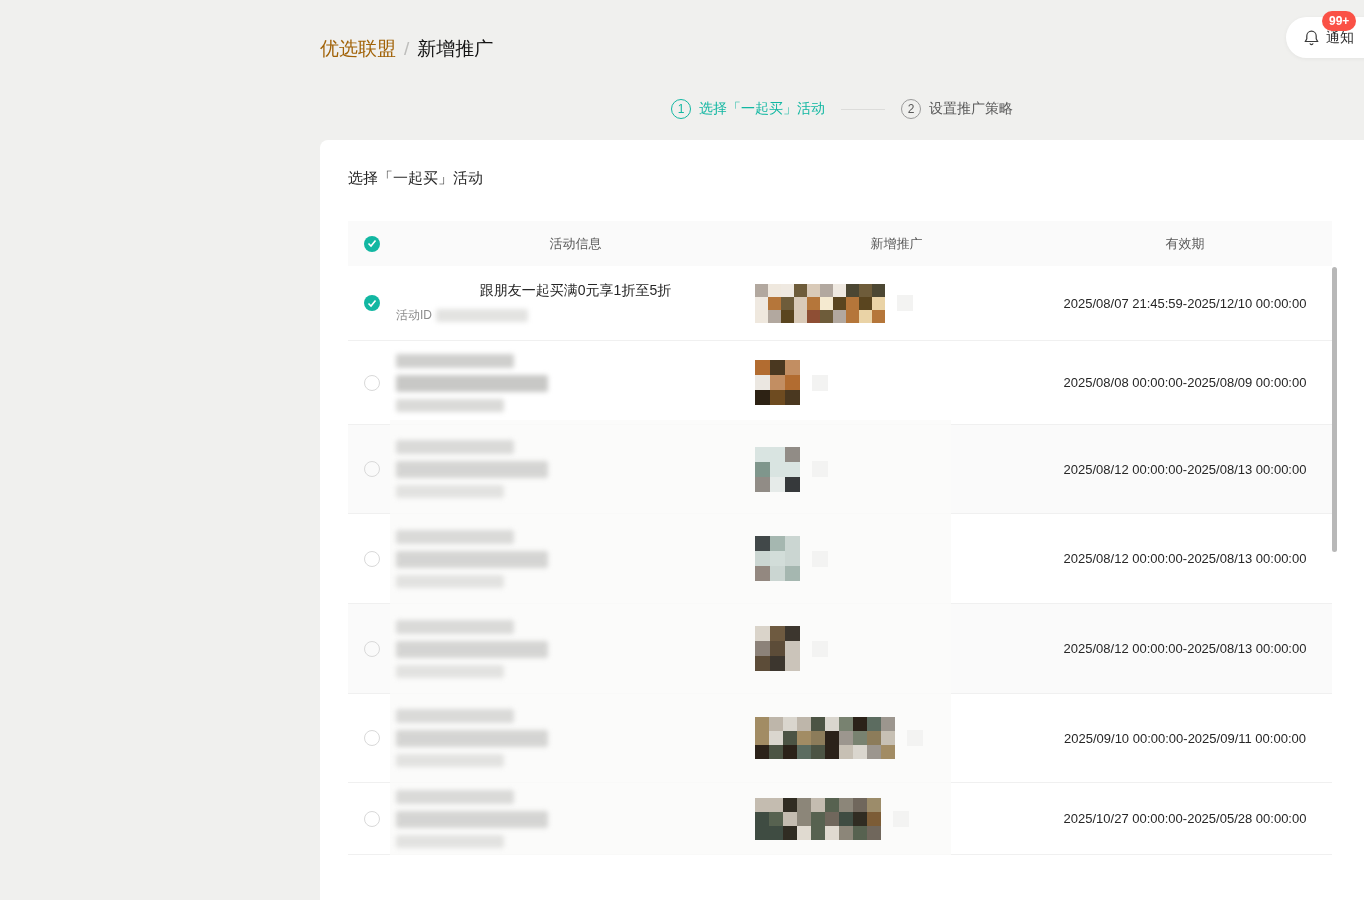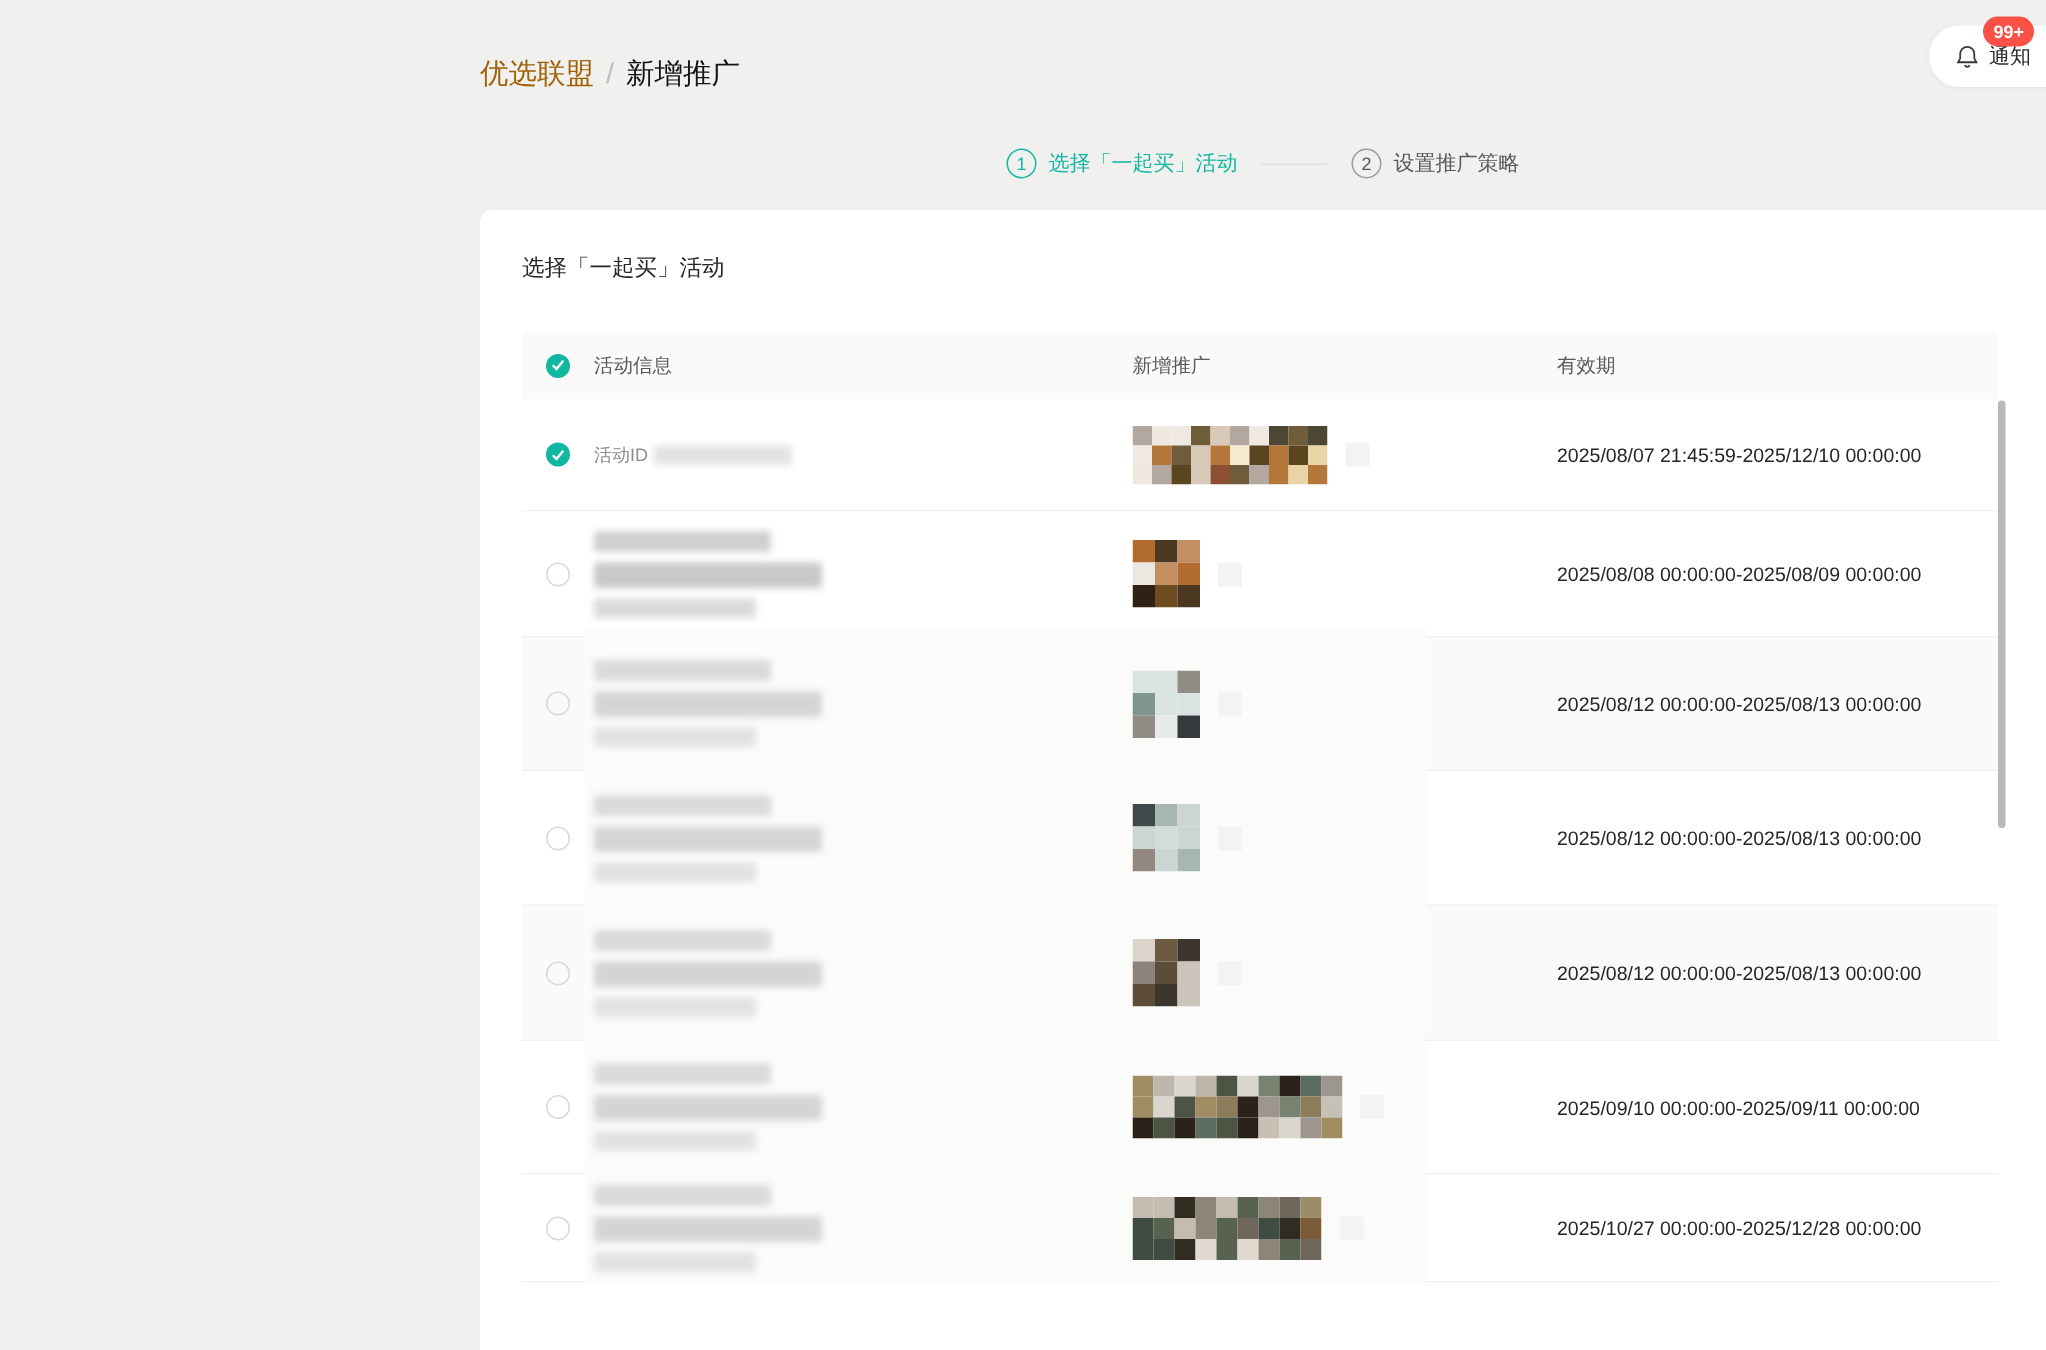--- a/index.html
+++ b/index.html
@@ -36,21 +36,21 @@
   .step.inactive .step-label { color:#595959; }
   .step-line { width:44px; height:1px; background:#dcdcda; margin:0 16px; }
 
   
   .panel { position:absolute; left:320px; top:140px; width:1044px; height:760px;
            background:#fff; border-radius:8px 0 0 0; }
   .panel-title { position:absolute; left:28px; top:29px; font-size:15px;
                  font-weight:500; color:#262626; }
 
   
-  .table { position:absolute; left:28px; top:81px; width:984px; }
+  .table { position:absolute; left:28px; top:81px; width:984px;text-align:center; }
   .thead { height:45px; background:#fafafa; display:grid;
            grid-template-columns:48px 359px 283px 294px; align-items:center; }
   .th { font-size:13px; color:#595959; }
   .col-check { display:flex; justify-content:center; }
   .tbody { position:relative; height:589px; overflow:hidden; }
   .trow { display:grid; grid-template-columns:48px 359px 283px 294px;
           align-items:center; border-bottom:1px solid #f0f0f0; background:#fff; cursor:pointer; }
   .trow.shaded { background:#fafafa; }
   .trow:last-child { border-bottom:none; }
   .ctrl { display:flex; justify-content:center; }
@@ -139,20 +139,21 @@
       <div class="tbody" id="tbody">
         <div class="trow" style="height: 75px;">
             <div class="ctrl">
               <span class="check-circle">
                 <svg width="10" height="9" viewBox="0 0 10 9">
                   <polyline points="1.5,4.5 4,7 8.5,1.5" fill="none" stroke="#fff" stroke-width="1.6"></polyline>
                 </svg>
               </span>
             </div>
             <div class="cellc">
+              <div class="row-title">跟朋友一起买满0元享1折至5折</div>
               <div class="row-sub">
                 <span>活动ID</span>
                 <div class="redact id-block" style="width: 92px; height: 13px; background: rgb(227, 227, 225);"></div>
               </div>
             </div>
             <div class="cellc thumb-wrap">
               <div class="mosaic" style="grid-template-columns: repeat(10, 13px); grid-auto-rows: 13px;">
                 <div style="background: rgb(178, 168, 159);"></div>
                 <div style="background: rgb(239, 232, 222);"></div>
                 <div style="background: rgb(239, 233, 225);"></div>
@@ -380,21 +381,21 @@
                 <div style="background: rgb(48, 44, 34);"></div>
                 <div style="background: rgb(224, 218, 208);"></div>
                 <div style="background: rgb(87, 98, 80);"></div>
                 <div style="background: rgb(224, 218, 208);"></div>
                 <div style="background: rgb(140, 134, 121);"></div>
                 <div style="background: rgb(87, 98, 80);"></div>
                 <div style="background: rgb(112, 103, 92);"></div>
               </div>
               <div class="more-box"></div>
             </div>
-            <div class="validity">2025/10/27 00:00:00-2025/12/28 00:00:00</div>
+            <div class="validity">2025/10/27 00:00:00-2025/05/28 00:00:00</div>
           </div>
           <div class="privacy-overlay"></div>
       </div>
     </div>
 
     <div class="scroll-thumb"></div>
 
   </div>
 
 </div>

